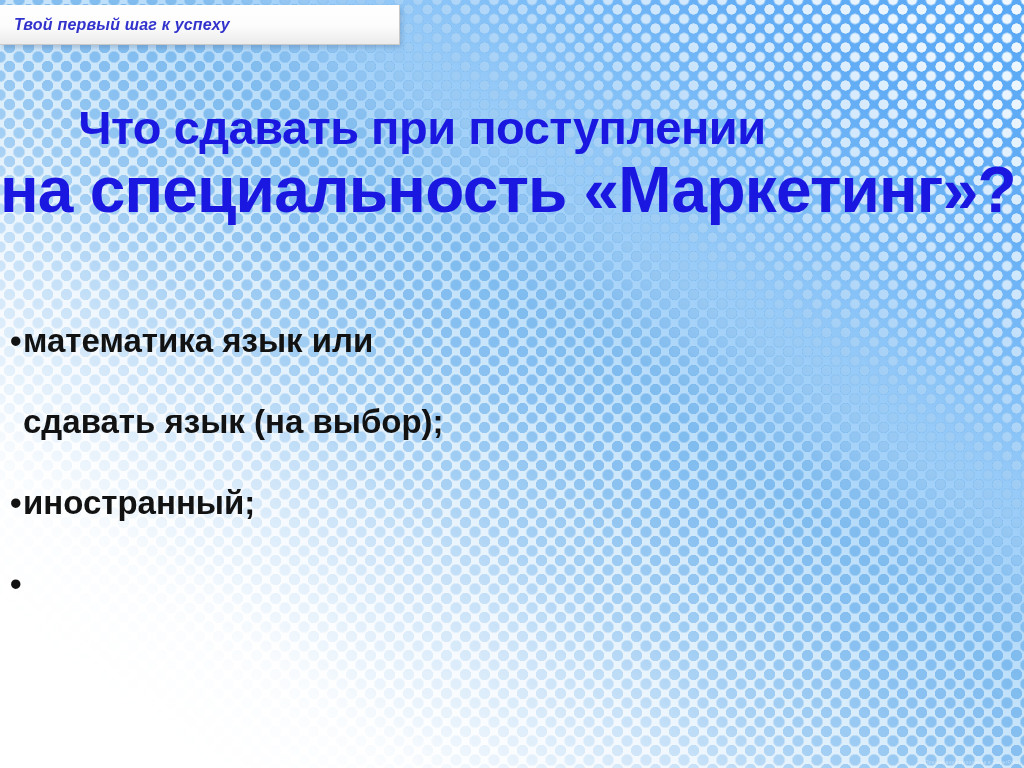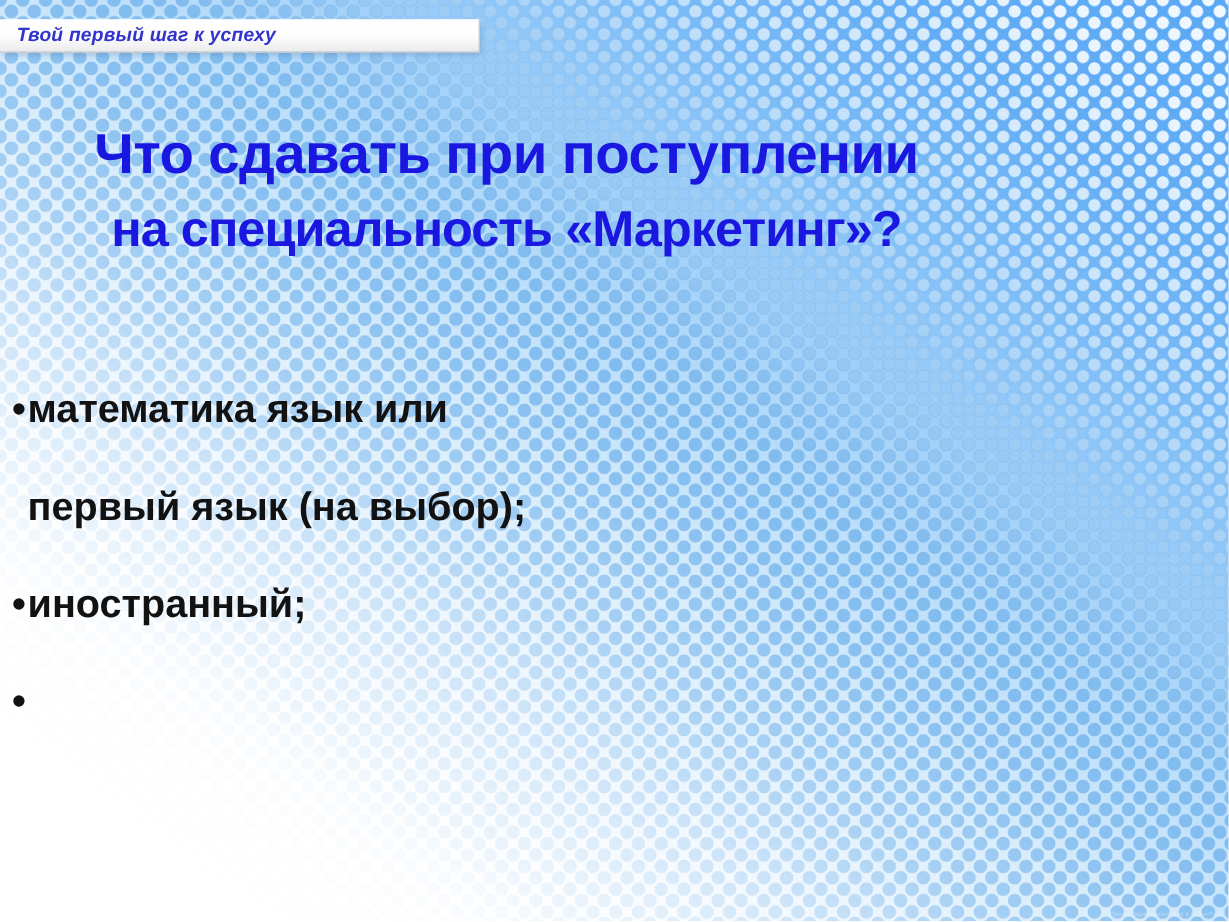--- a/index.html
+++ b/index.html
@@ -97,23 +97,23 @@
         rgba(255,255,255,0.92) 10%,
         rgba(255,255,255,0.35) 24%,
         rgba(255,255,255,0.00) 40%);
     pointer-events: none;
   }
 
   
   .header-tab {
     position: absolute;
     left: 0;
-    top: 16px;
+    top: 5px;
     width: 400px;
-    height: 28px;
+    height: 40px;
     box-sizing: border-box;
     background: linear-gradient(to bottom, #ffffff 0%, #fcfcfc 55%, #ebebeb 100%);
     border: 1px solid #c9c9c9;
     border-left: none;
     border-top: none;
     box-shadow: 2px 3px 4px rgba(60,90,130,0.25);
     display: flex;
     align-items: center;
     padding-left: 14px;
     z-index: 5;
@@ -140,21 +140,21 @@
   .title-line {
     font-family: "Liberation Sans", sans-serif;
     font-weight: bold;
     color: #1a18e0;
     font-size: 47px;
     line-height: 63px;
     letter-spacing: -0.5px;
     white-space: nowrap;
   }
   .title-line.line-2 {
-    font-size: 42px;
+    font-size: 64px;
     letter-spacing: -0.8px;
   }
 
   
   .body-block {
     position: absolute;
     left: 10px;
     top: 322px;
     width: 820px;
     z-index: 4;
@@ -220,21 +220,21 @@
 
   <div class="body-block">
 
     <div class="body-line">
       <span class="bullet-mark">•</span>
       <span class="body-text">математика язык или</span>
     </div>
 
     <div class="body-line">
       <span class="bullet-mark blank">&nbsp;</span>
-      <span class="body-text"> первый язык (на выбор);</span>
+      <span class="body-text"> сдавать язык (на выбор);</span>
     </div>
 
     <div class="body-line">
       <span class="bullet-mark">•</span>
       <span class="body-text">иностранный;</span>
     </div>
 
     <div class="body-line">
       <span class="bullet-mark">•</span>
     </div>

